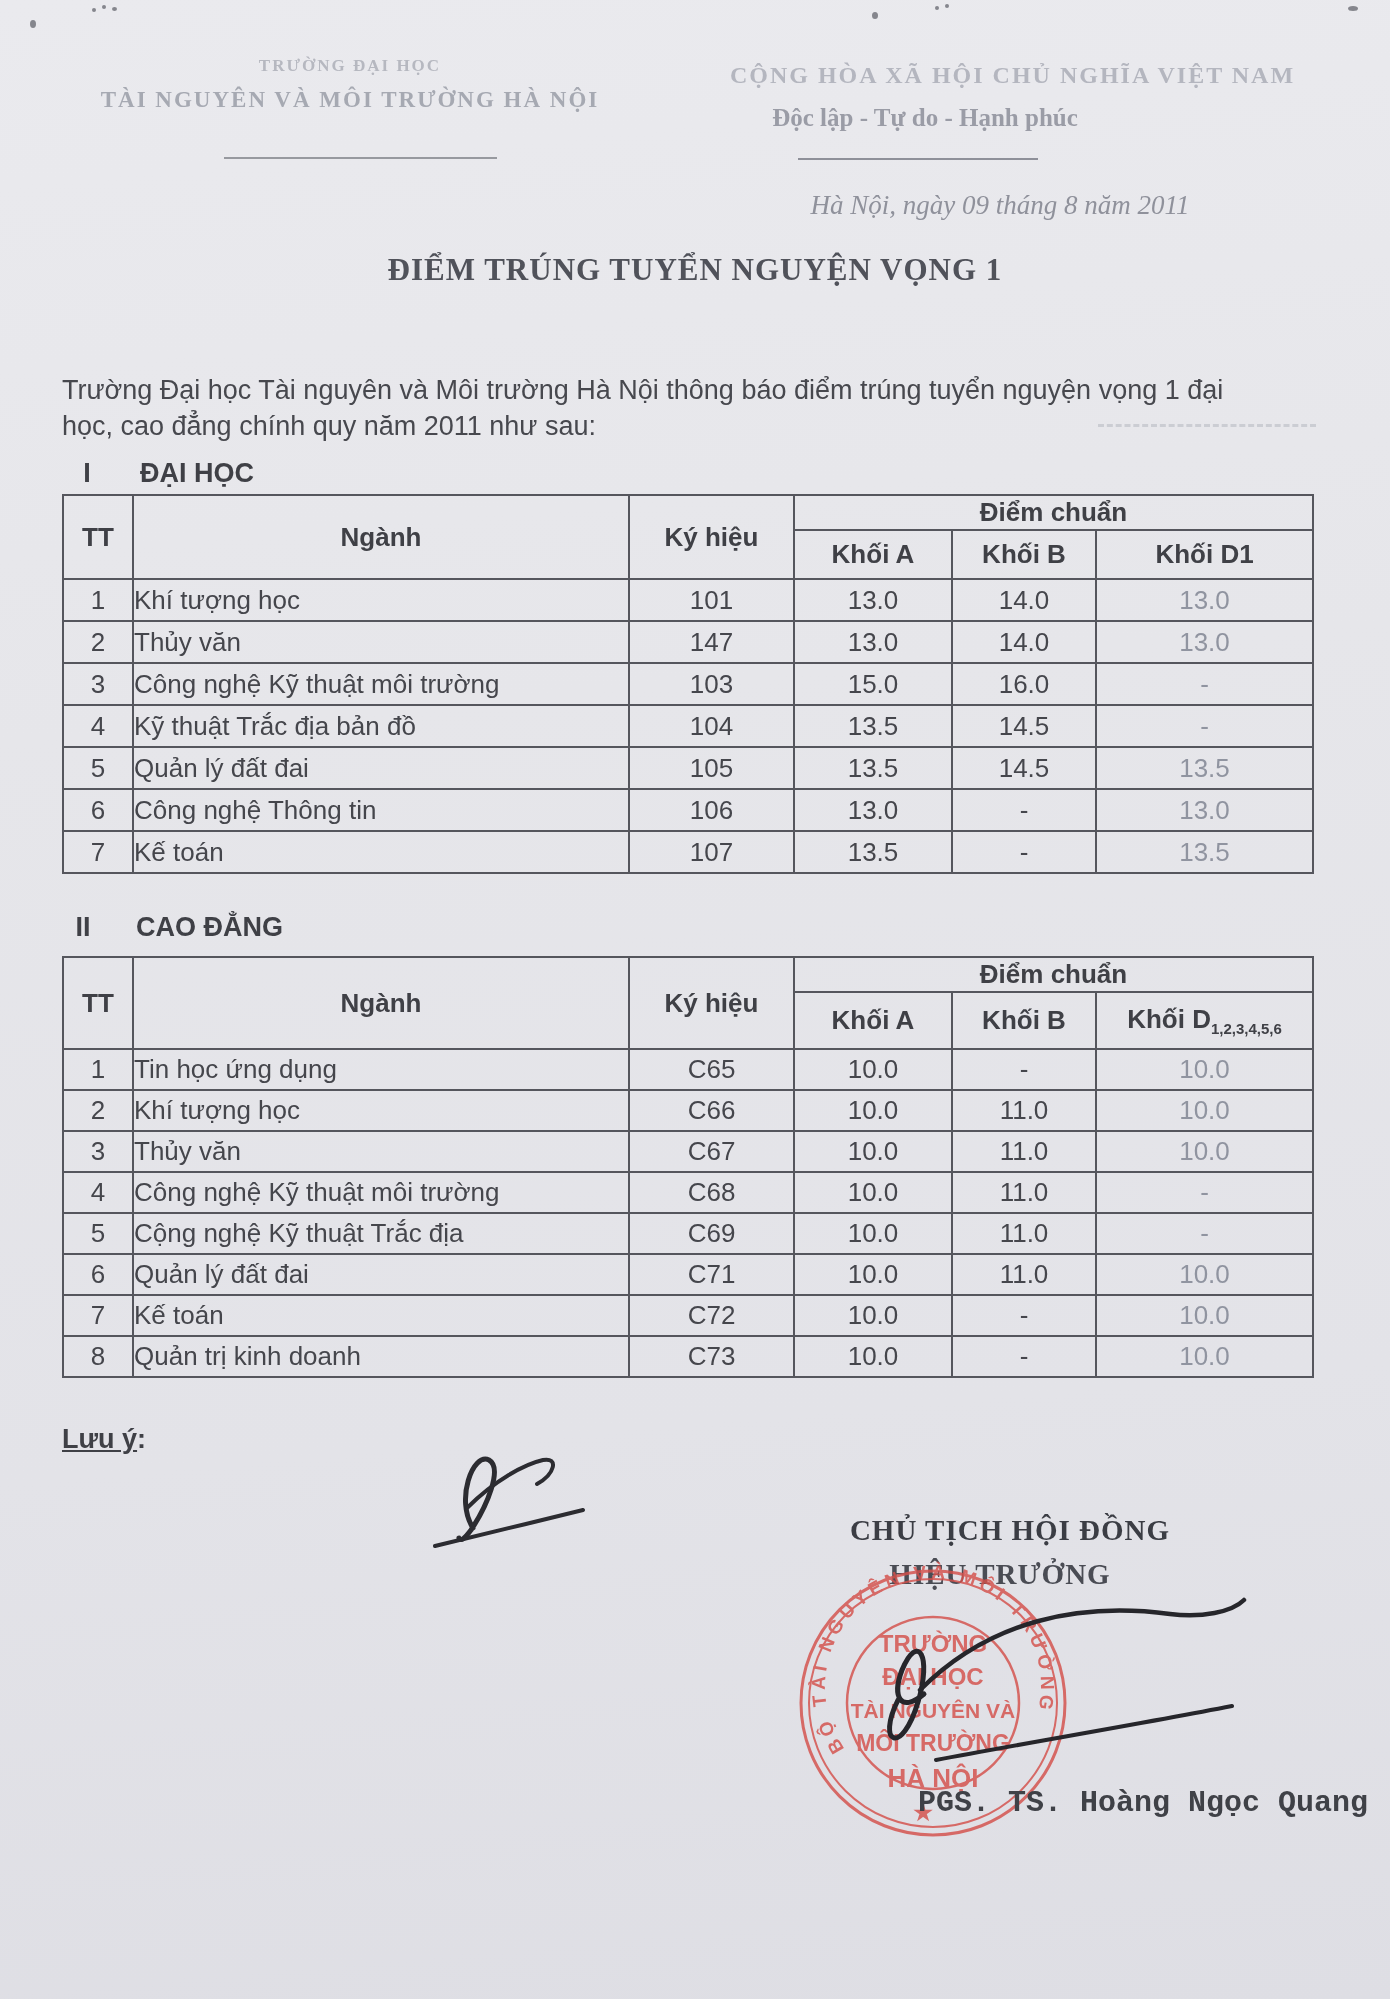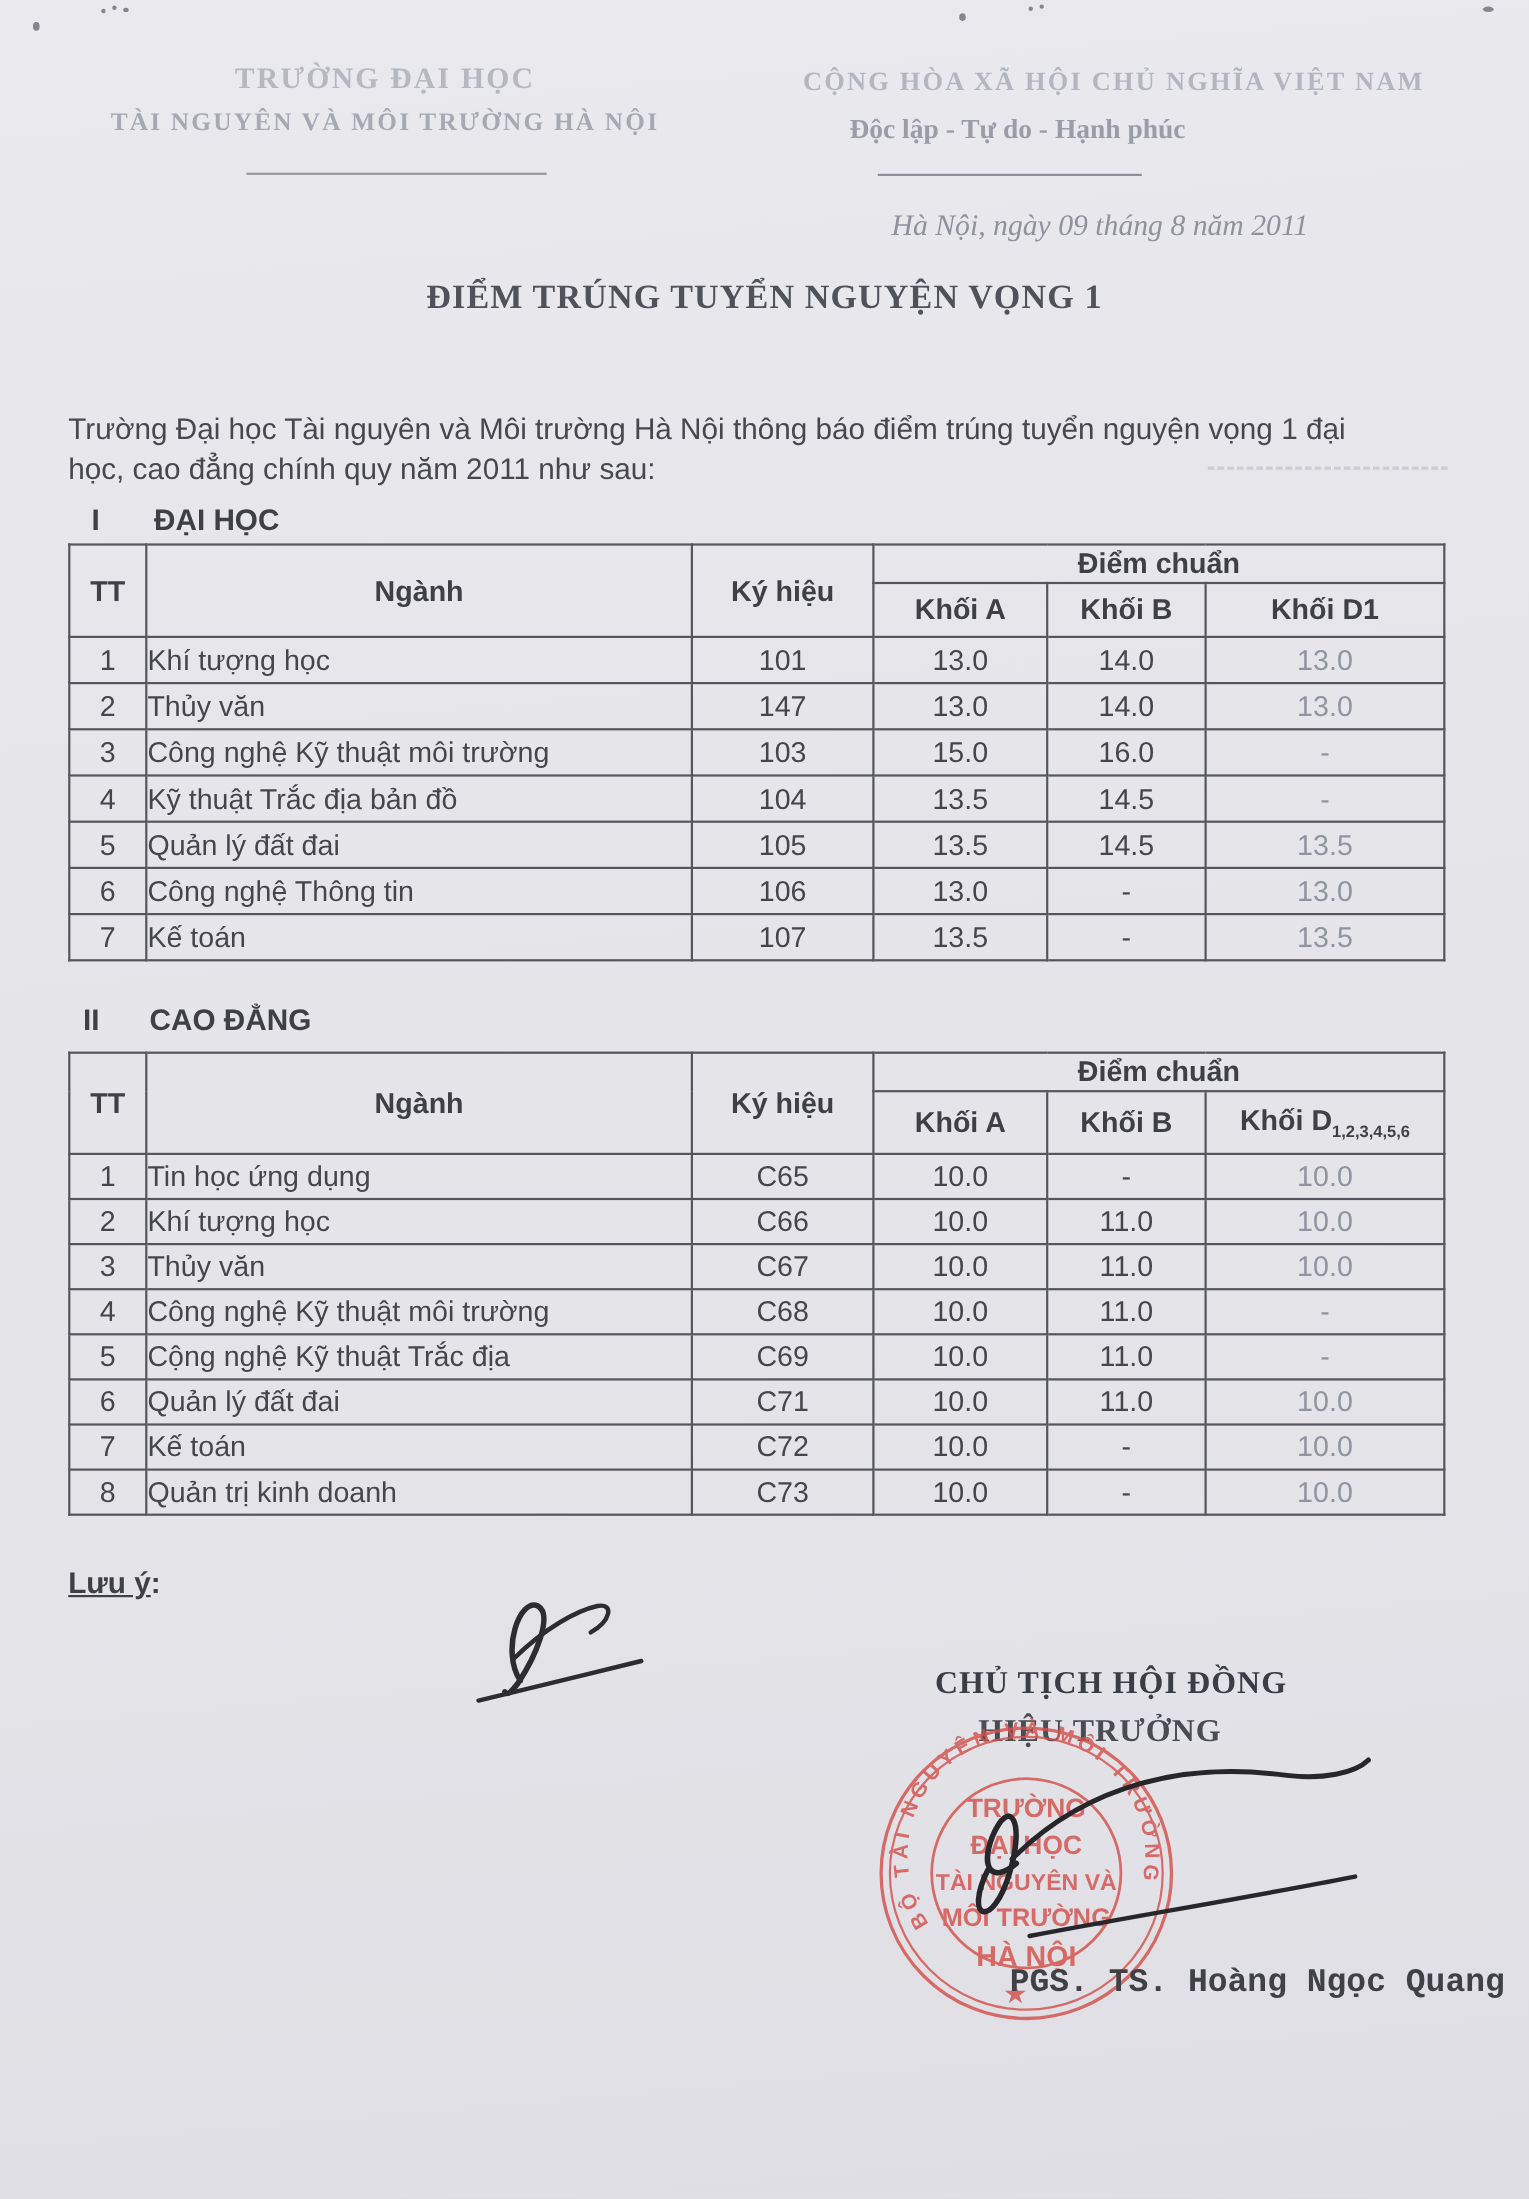--- a/index.html
+++ b/index.html
@@ -5,21 +5,21 @@
   html,body{margin:0;padding:0;background:#cfcfd6;}
   #paper{
     position:relative;width:1390px;height:1999px;overflow:hidden;
     background:linear-gradient(175deg,#eaeaee 0%,#e6e6ea 35%,#e3e3e8 70%,#dedee4 100%);
     font-family:"Liberation Sans",sans-serif;color:#46474d;
   }
   .abs{position:absolute;}
   
   .hdr-left{left:70px;top:56px;width:560px;text-align:center;
     font-family:"Liberation Serif",serif;font-weight:bold;letter-spacing:2px;}
-  .hdr-left .l1{font-size:27px;color:#b6b8c0;}
+  .hdr-left .l1{font-size:17px;color:#b6b8c0;}
   .hdr-left .l2{font-size:23px;color:#a6a9b2;margin-top:11px;}
   .hdr-left-rule{left:224px;top:157px;width:273px;height:0;border-top:2px solid #97999f;}
   .hdr-right-l1{left:680px;top:62px;width:665px;text-align:center;
     font-family:"Liberation Serif",serif;font-weight:bold;font-size:24px;
     letter-spacing:2px;color:#b4b6bf;}
   .hdr-right-l2{left:765px;top:104px;width:320px;text-align:center;
     font-family:"Liberation Serif",serif;font-weight:bold;font-size:25px;color:#9a9ca6;}
   .hdr-right-rule{left:798px;top:158px;width:240px;height:0;border-top:2px solid #8e9099;}
   .date-line{left:720px;top:190px;width:560px;text-align:center;
     font-family:"Liberation Serif",serif;font-style:italic;font-size:27px;color:#8f919b;}

